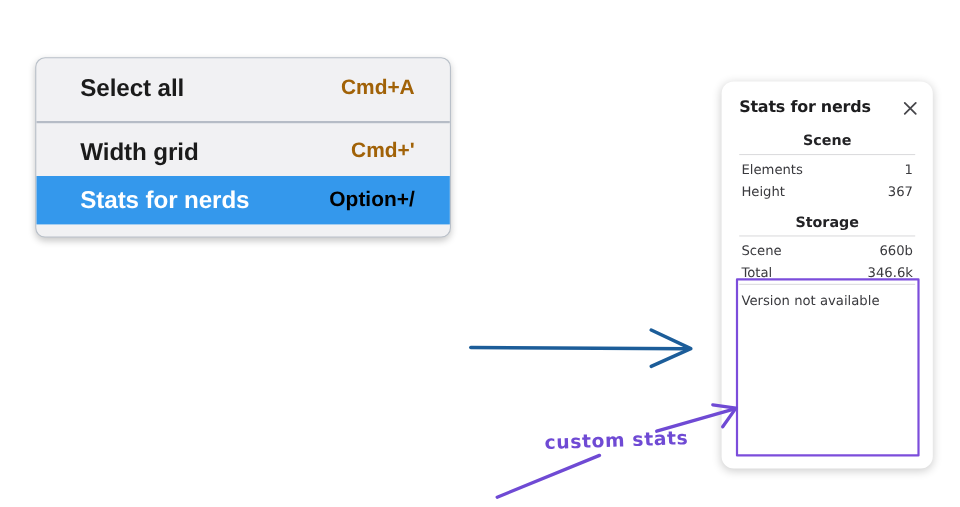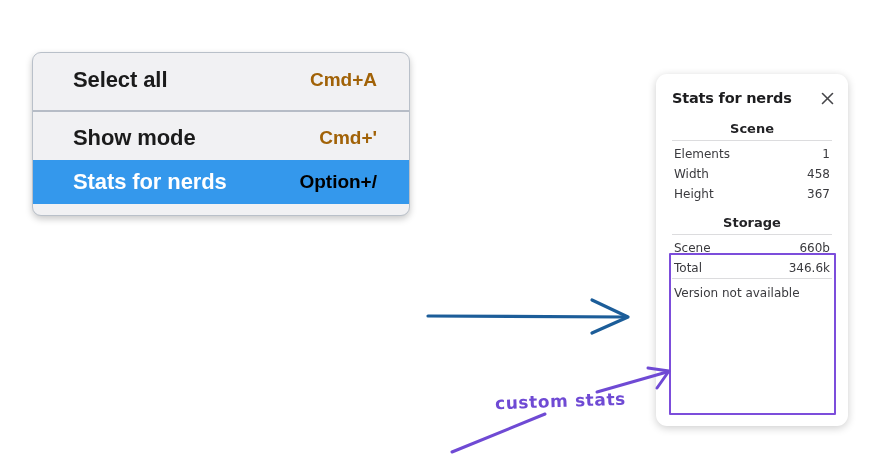--- a/index.html
+++ b/index.html
@@ -154,21 +154,21 @@
       <div class="menu-item">
         <span class="label">Select all</span>
         <span class="shortcut">Cmd+A</span>
       </div>
     </div>
 
     <div class="menu-divider"></div>
 
     <div class="menu-group">
       <div class="menu-item">
-        <span class="label">Show mode</span>
+        <span class="label">Width grid</span>
         <span class="shortcut">Cmd+'</span>
       </div>
       <div class="menu-item selected">
         <span class="label">Stats for nerds</span>
         <span class="shortcut">Option+/</span>
       </div>
     </div>
   </div>
 
   <div class="stats-panel">
@@ -182,24 +182,20 @@
         </svg>
       </span>
     </div>
 
     <div class="section">
       <div class="section-title">Scene</div>
       <div class="section-rule"></div>
       <div class="stat-row">
         <span class="k">Elements</span>
         <span class="v">1</span>
-      </div>
-      <div class="stat-row">
-        <span class="k">Width</span>
-        <span class="v">458</span>
       </div>
       <div class="stat-row">
         <span class="k">Height</span>
         <span class="v">367</span>
       </div>
     </div>
 
     <div class="custom-box"></div>
 
     <div class="custom-inner">

